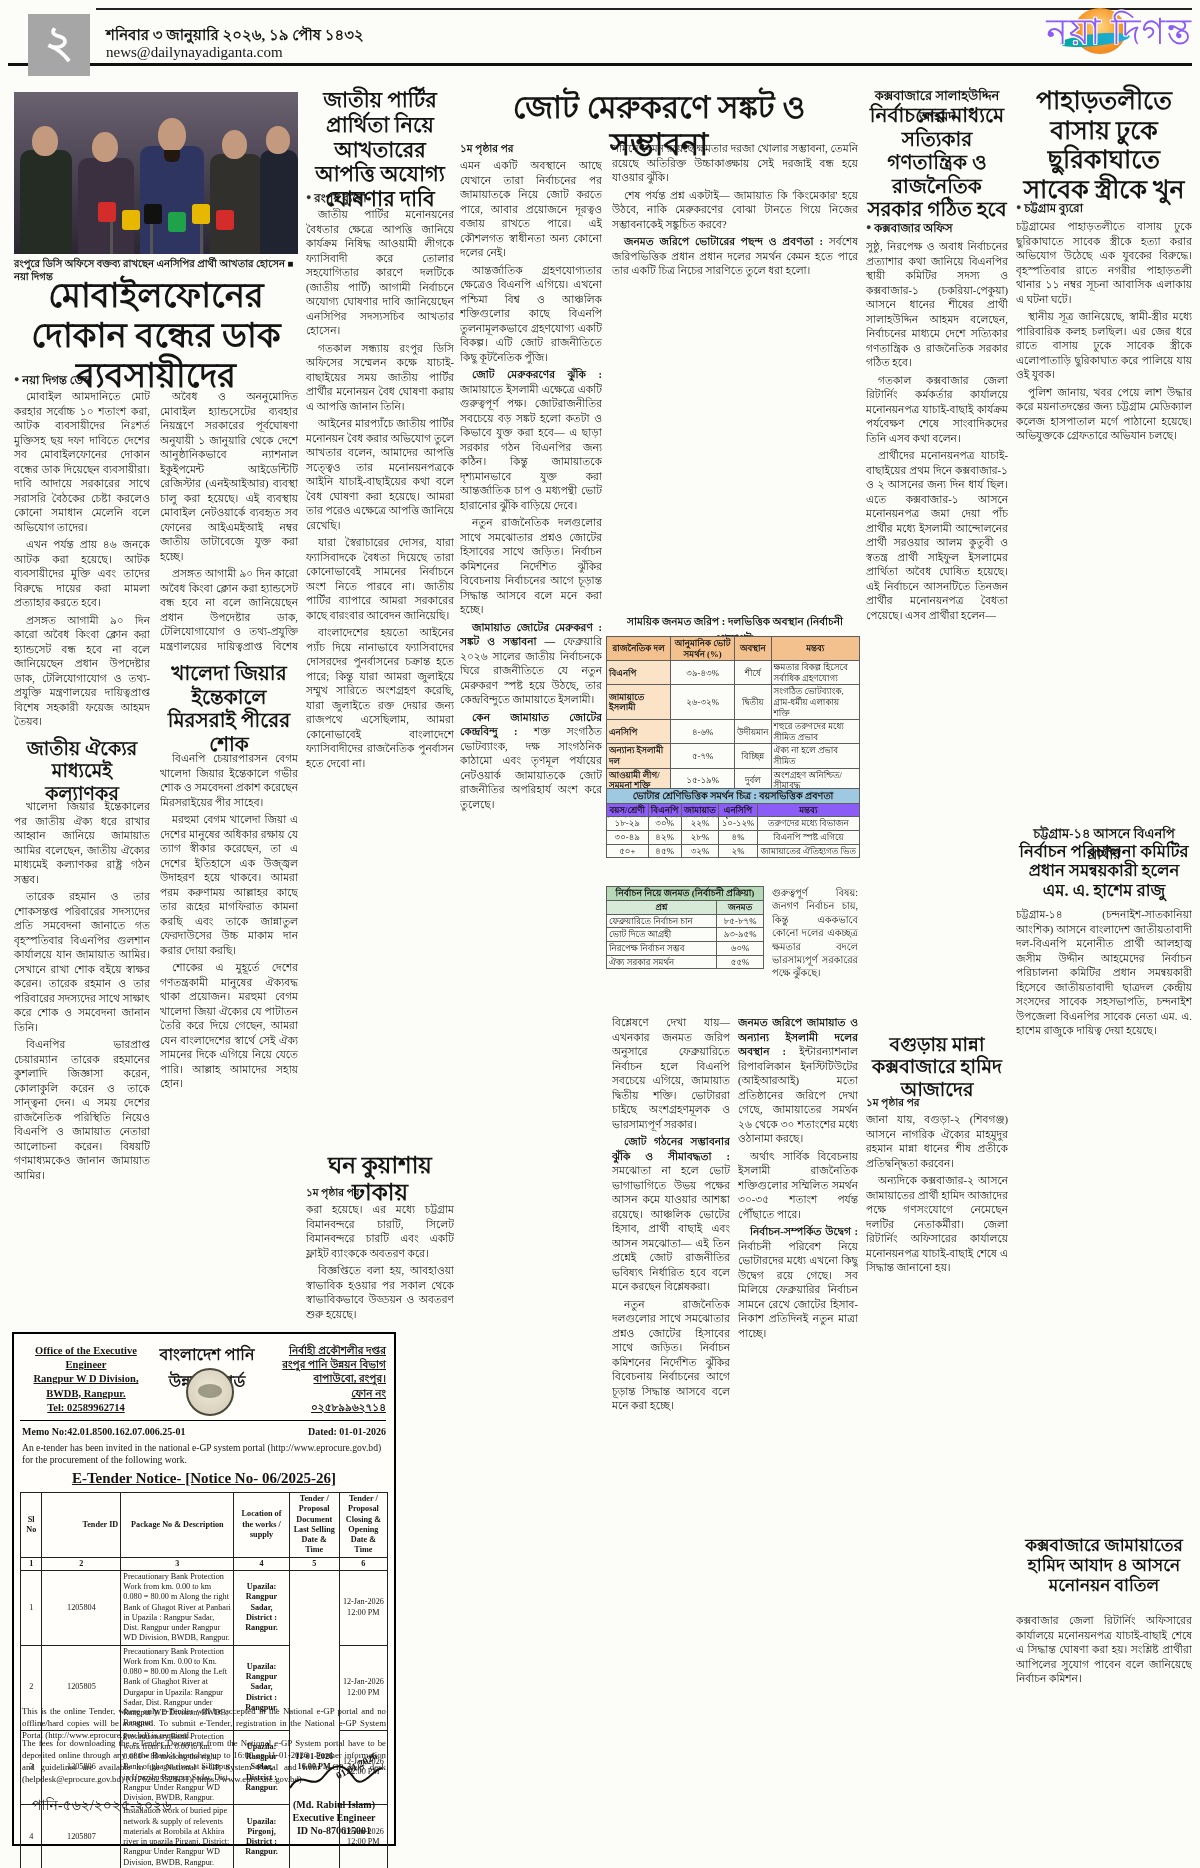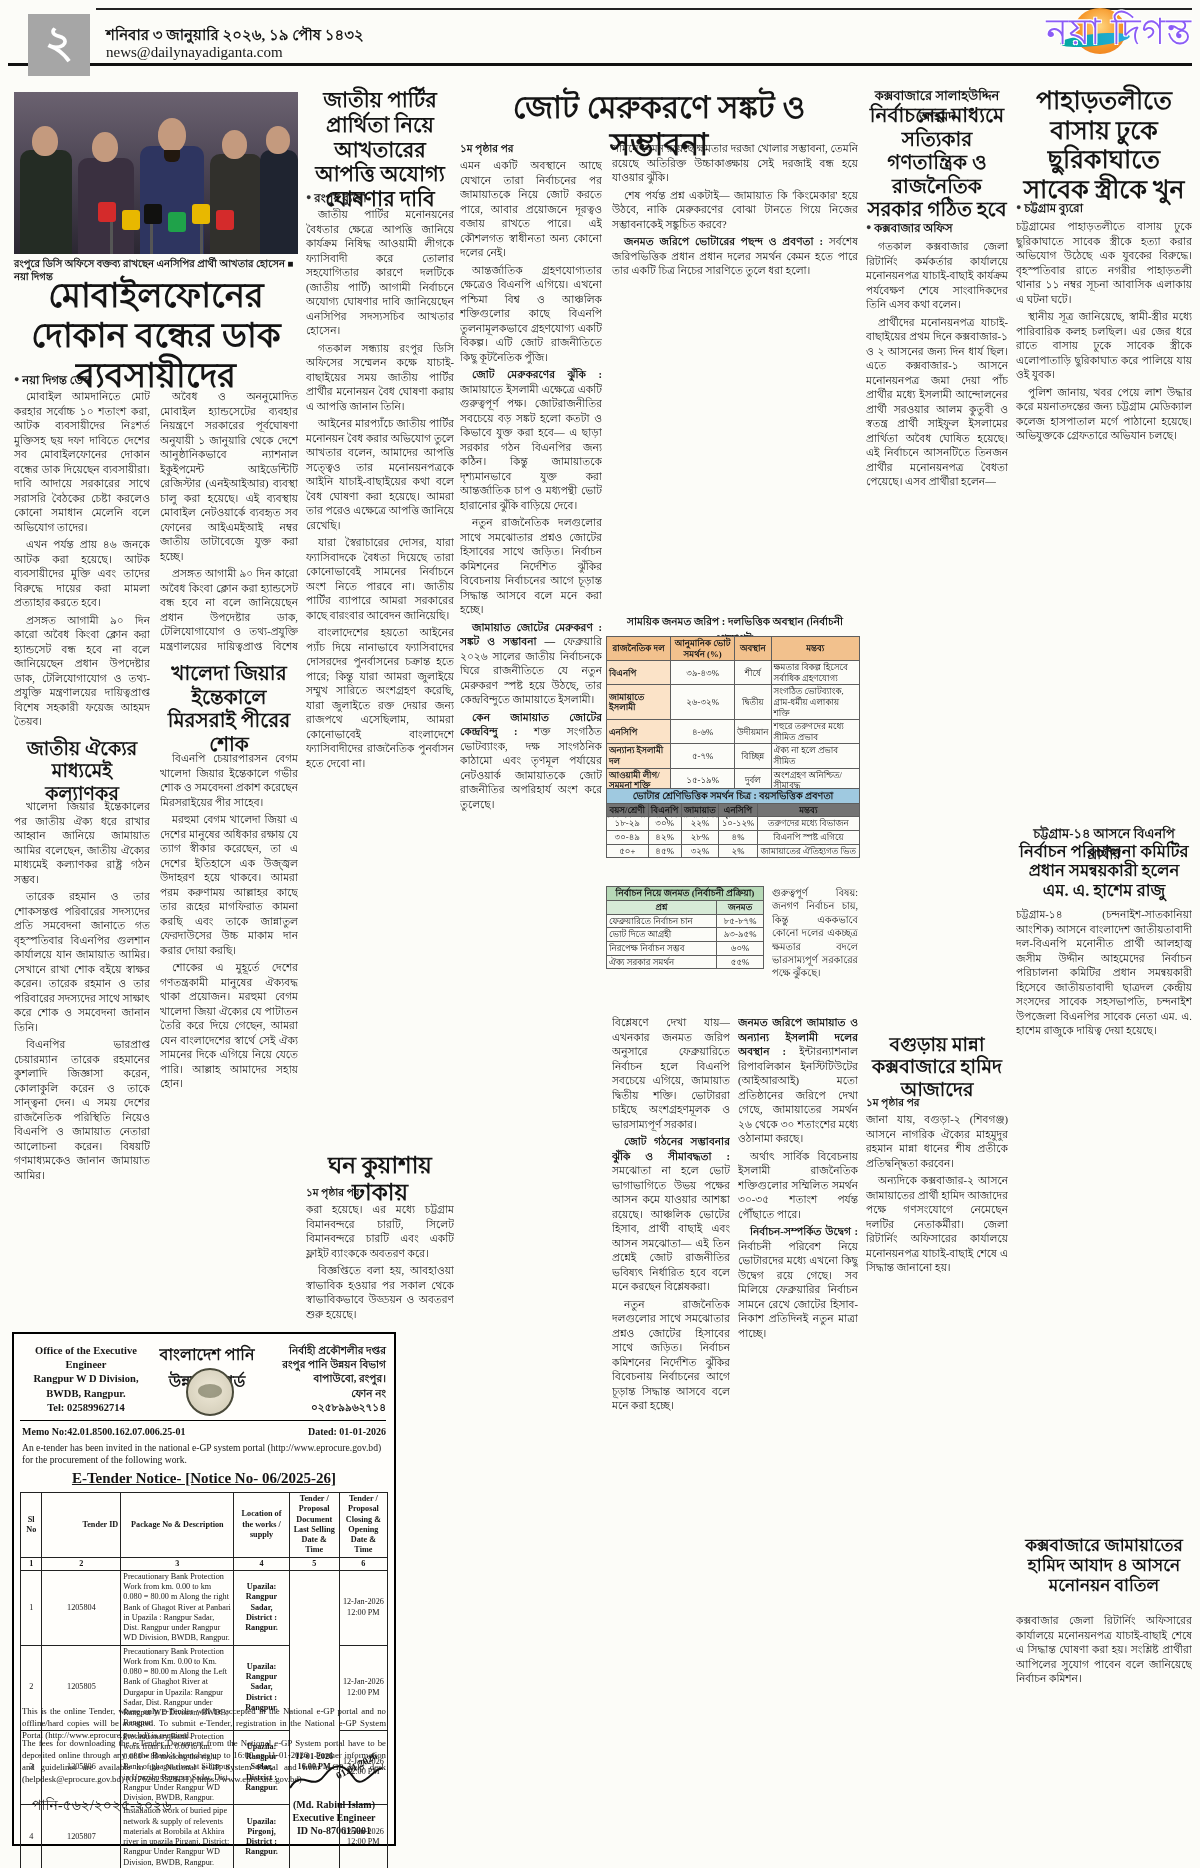--- a/index.html
+++ b/index.html
@@ -39,29 +39,29 @@
   .mic{position:absolute;border-radius:3px;}
   .micstem{position:absolute;width:3px;background:#555;}
   
   .dtable{border-collapse:collapse;width:100%;}
   .dtable td,.dtable th{border:1px solid #5e5e5e;font-size:8.7px;line-height:1.22;padding:1px 2px;
                         text-align:center;font-family:"Liberation Serif",serif;}
   .dtable th{font-weight:bold;}
   .t1 th{background:#f2c18d;}
   .t1 td.first{background:#fbe3c8;font-weight:bold;text-align:left;}
   .t2 .title{background:#9fc9e0;font-weight:bold;font-size:9.6px;}
-  .t2 th{background:#737373;}
+  .t2 th{background:#8b5cf6;}
   .t3 .title{background:#b7d9b7;font-weight:bold;font-size:9.2px;}
   .t3 th{background:#d7ead7;}
   .tnote{font-size:9.5px;font-style:italic;font-weight:bold;line-height:1.3;text-align:justify;}
   
   .tender{border:2px solid #000;background:#fffefb;}
   .tender .en{font-family:"Liberation Serif",serif;}
   .torg{font-size:16px;font-weight:bold;text-align:center;}
-  .taddr{font-size:10.5px;font-weight:bold;line-height:1.35;}
+  .taddr{font-size:10.5px;font-weight:bold;line-height:1.35;text-decoration:underline;}
   .seal{width:44px;height:44px;border-radius:50%;border:2px solid #4a4a3a;margin:2px auto 0;
         background:radial-gradient(circle at 50% 45%,#efe9d8 0%,#d8d2be 70%);position:relative;}
   .seal:after{content:"";position:absolute;left:10px;top:14px;width:24px;height:14px;border-radius:50%;
               background:#6b6b52;opacity:.6;}
   .memoline{font-size:10px;font-weight:bold;display:flex;justify-content:space-between;}
   .tintro{font-size:9.6px;line-height:1.3;}
   .ttitle{font-size:15px;font-weight:bold;text-align:center;text-decoration:underline;}
   .ttable{border-collapse:collapse;width:100%;}
   .ttable td,.ttable th{border:1px solid #222;font-size:8.2px;line-height:1.25;padding:1px 2px;
                         text-align:center;vertical-align:middle;}
@@ -305,20 +305,21 @@
     <p><span class="sub">নির্বাচন-সম্পর্কিত উদ্বেগ : </span><span>নির্বাচনী পরিবেশ নিয়ে ভোটারদের মধ্যে এখনো কিছু উদ্বেগ রয়ে গেছে। সব মিলিয়ে ফেব্রুয়ারির নির্বাচন সামনে রেখে জোটের হিসাব-নিকাশ প্রতিদিনই নতুন মাত্রা পাচ্ছে।</span></p>
   </div>
 
   <div class="abs kick" style="left:866px;top:86px;width:142px;font-size:13px;">কক্সবাজারে সালাহউদ্দিন আহমদ</div>
   <div class="abs hd" style="left:866px;top:104px;width:142px;font-size:20px;">নির্বাচনের মাধ্যমে সত্যিকার গণতান্ত্রিক ও রাজনৈতিক সরকার গঠিত হবে</div>
   <div class="abs byline" style="left:866px;top:220px;">
     <span class="bullet">●</span>
     <span>কক্সবাজার অফিস</span>
   </div>
   <div class="abs bodytxt" style="left:866px;top:240px;width:142px;height:788px;overflow:hidden;">
+    <p class="noind">সুষ্ঠু, নিরপেক্ষ ও অবাধ নির্বাচনের প্রত্যাশার কথা জানিয়ে বিএনপির স্থায়ী কমিটির সদস্য ও কক্সবাজার-১ (চকরিয়া-পেকুয়া) আসনে ধানের শীষের প্রার্থী সালাহউদ্দিন আহমদ বলেছেন, নির্বাচনের মাধ্যমে দেশে সত্যিকার গণতান্ত্রিক ও রাজনৈতিক সরকার গঠিত হবে।</p>
     <p>গতকাল কক্সবাজার জেলা রিটার্নিং কর্মকর্তার কার্যালয়ে মনোনয়নপত্র যাচাই-বাছাই কার্যক্রম পর্যবেক্ষণ শেষে সাংবাদিকদের তিনি এসব কথা বলেন।</p>
     <p>প্রার্থীদের মনোনয়নপত্র যাচাই-বাছাইয়ের প্রথম দিনে কক্সবাজার-১ ও ২ আসনের জন্য দিন ধার্য ছিল। এতে কক্সবাজার-১ আসনে মনোনয়নপত্র জমা দেয়া পাঁচ প্রার্থীর মধ্যে ইসলামী আন্দোলনের প্রার্থী সরওয়ার আলম কুতুবী ও স্বতন্ত্র প্রার্থী সাইফুল ইসলামের প্রার্থিতা অবৈধ ঘোষিত হয়েছে। এই নির্বাচনে আসনটিতে তিনজন প্রার্থীর মনোনয়নপত্র বৈধতা পেয়েছে। এসব প্রার্থীরা হলেন—</p>
   </div>
 
   <div class="abs hd" style="left:866px;top:1034px;width:142px;font-size:19px;">বগুড়ায় মান্না কক্সবাজারে হামিদ আজাদের</div>
   <div class="abs bodytxt" style="left:866px;top:1096px;width:142px;height:752px;overflow:hidden;">
     <p class="noind contfrom">১ম পৃষ্ঠার পর</p>
     <p class="noind">জানা যায়, বগুড়া-২ (শিবগঞ্জ) আসনে নাগরিক ঐক্যের মাহমুদুর রহমান মান্না ধানের শীষ প্রতীকে প্রতিদ্বন্দ্বিতা করবেন।</p>
     <p>অন্যদিকে কক্সবাজার-২ আসনে জামায়াতের প্রার্থী হামিদ আজাদের পক্ষে গণসংযোগে নেমেছেন দলটির নেতাকর্মীরা। জেলা রিটার্নিং অফিসারের কার্যালয়ে মনোনয়নপত্র যাচাই-বাছাই শেষে এ সিদ্ধান্ত জানানো হয়।</p>
   </div>

